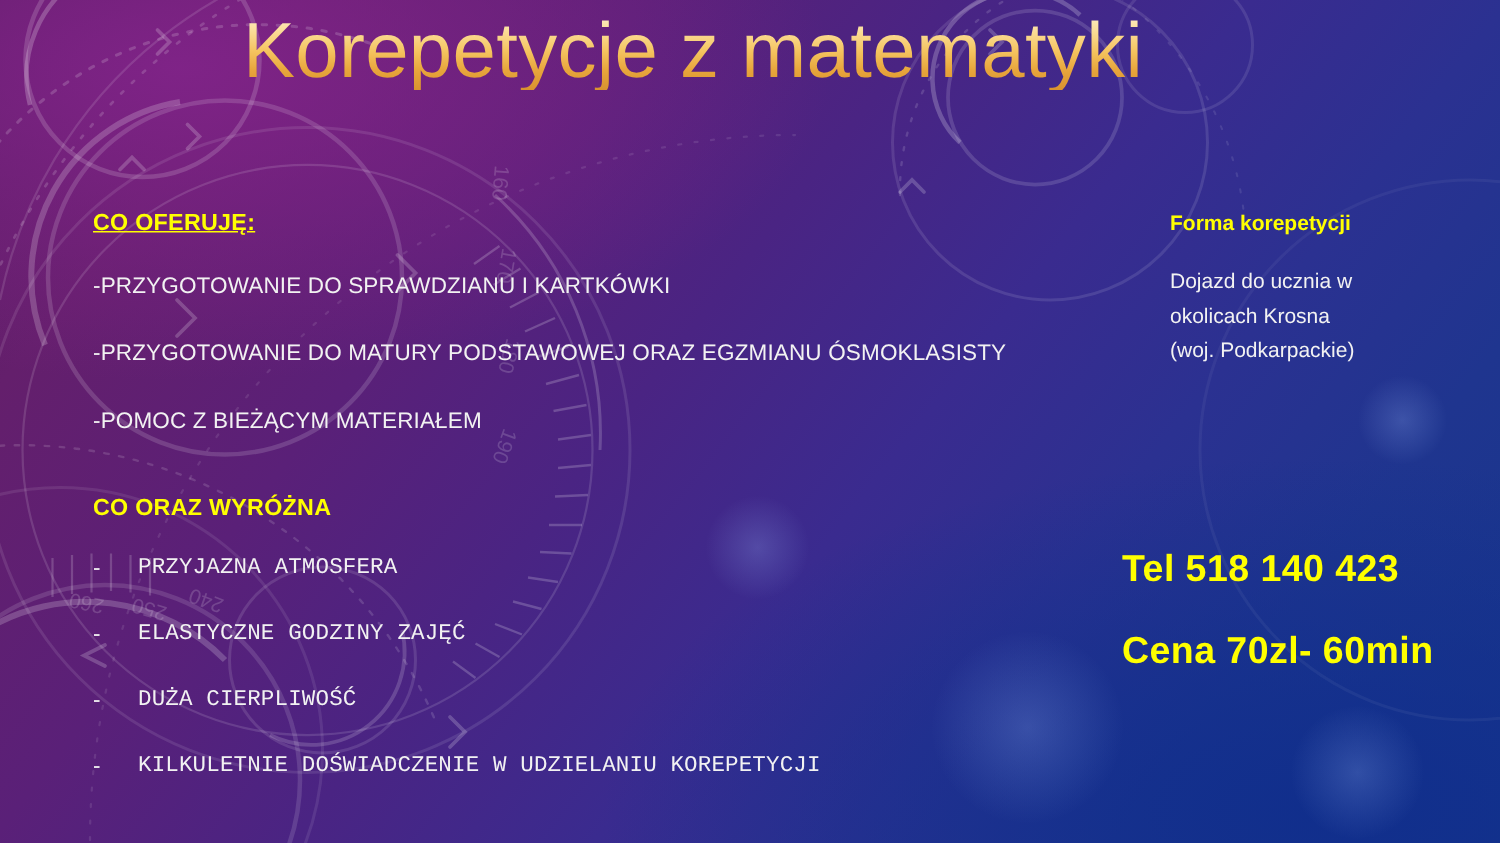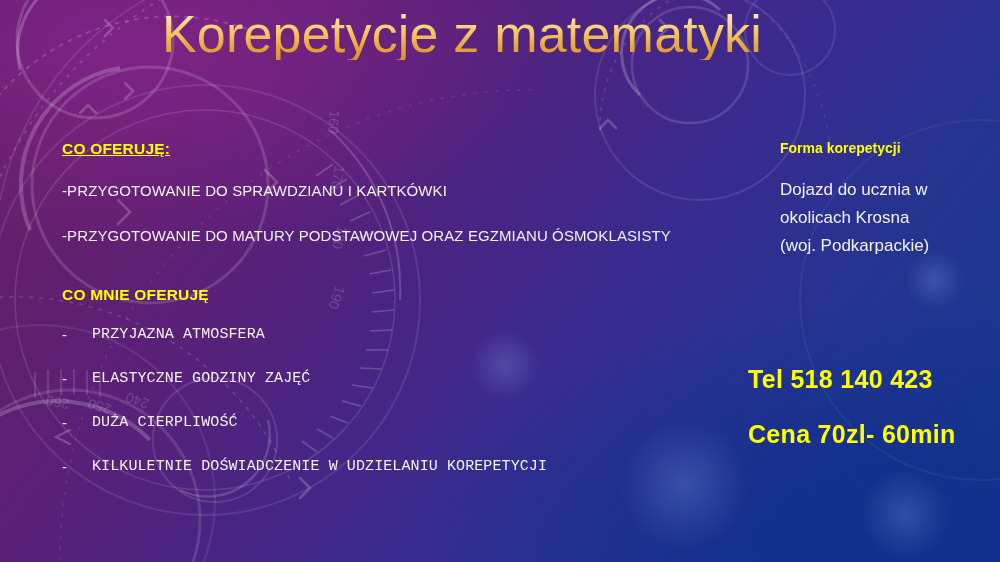--- a/index.html
+++ b/index.html
@@ -137,21 +137,21 @@
   .diff-text { flex: 1; font-family: Liberation Mono, monospace; }
 
   .right-head {
     color: #ffff00;
     font-weight: bold;
     font-size: 14px;
     margin: 0 0 20px 0;
   }
   .right-line {
     color: #f2f2f2;
-    font-size: 17px;
+    font-size: 14px;
     line-height: 1.65;
   }
 
   .contact {
     position: absolute;
     left: 748px;
     top: 365px;
     width: 260px;
   }
   .contact-line {
@@ -273,22 +273,23 @@
   <div class="title-reflection">
     
   </div>
 
   <div class="left-col">
 
     <div class="head-yellow offer-head">CO OFERUJĘ:</div>
 
     <div class="offer-item">-PRZYGOTOWANIE DO SPRAWDZIANU I KARTKÓWKI</div>
     <div class="offer-item">-PRZYGOTOWANIE DO MATURY PODSTAWOWEJ ORAZ EGZMIANU ÓSMOKLASISTY</div>
-
-    <div class="head-yellow diff-head">CO MNIE OFERUJĘ</div>
+    <div class="offer-item">-POMOC Z BIEŻĄCYM MATERIAŁEM</div>
+
+    <div class="head-yellow diff-head">CO ORAZ WYRÓŻNA</div>
 
     <div class="diff-row">
       <span class="diff-dash">-</span>
       <span class="diff-text">PRZYJAZNA ATMOSFERA</span>
     </div>
     <div class="diff-row">
       <span class="diff-dash">-</span>
       <span class="diff-text">ELASTYCZNE GODZINY ZAJĘĆ</span>
     </div>
     <div class="diff-row">

